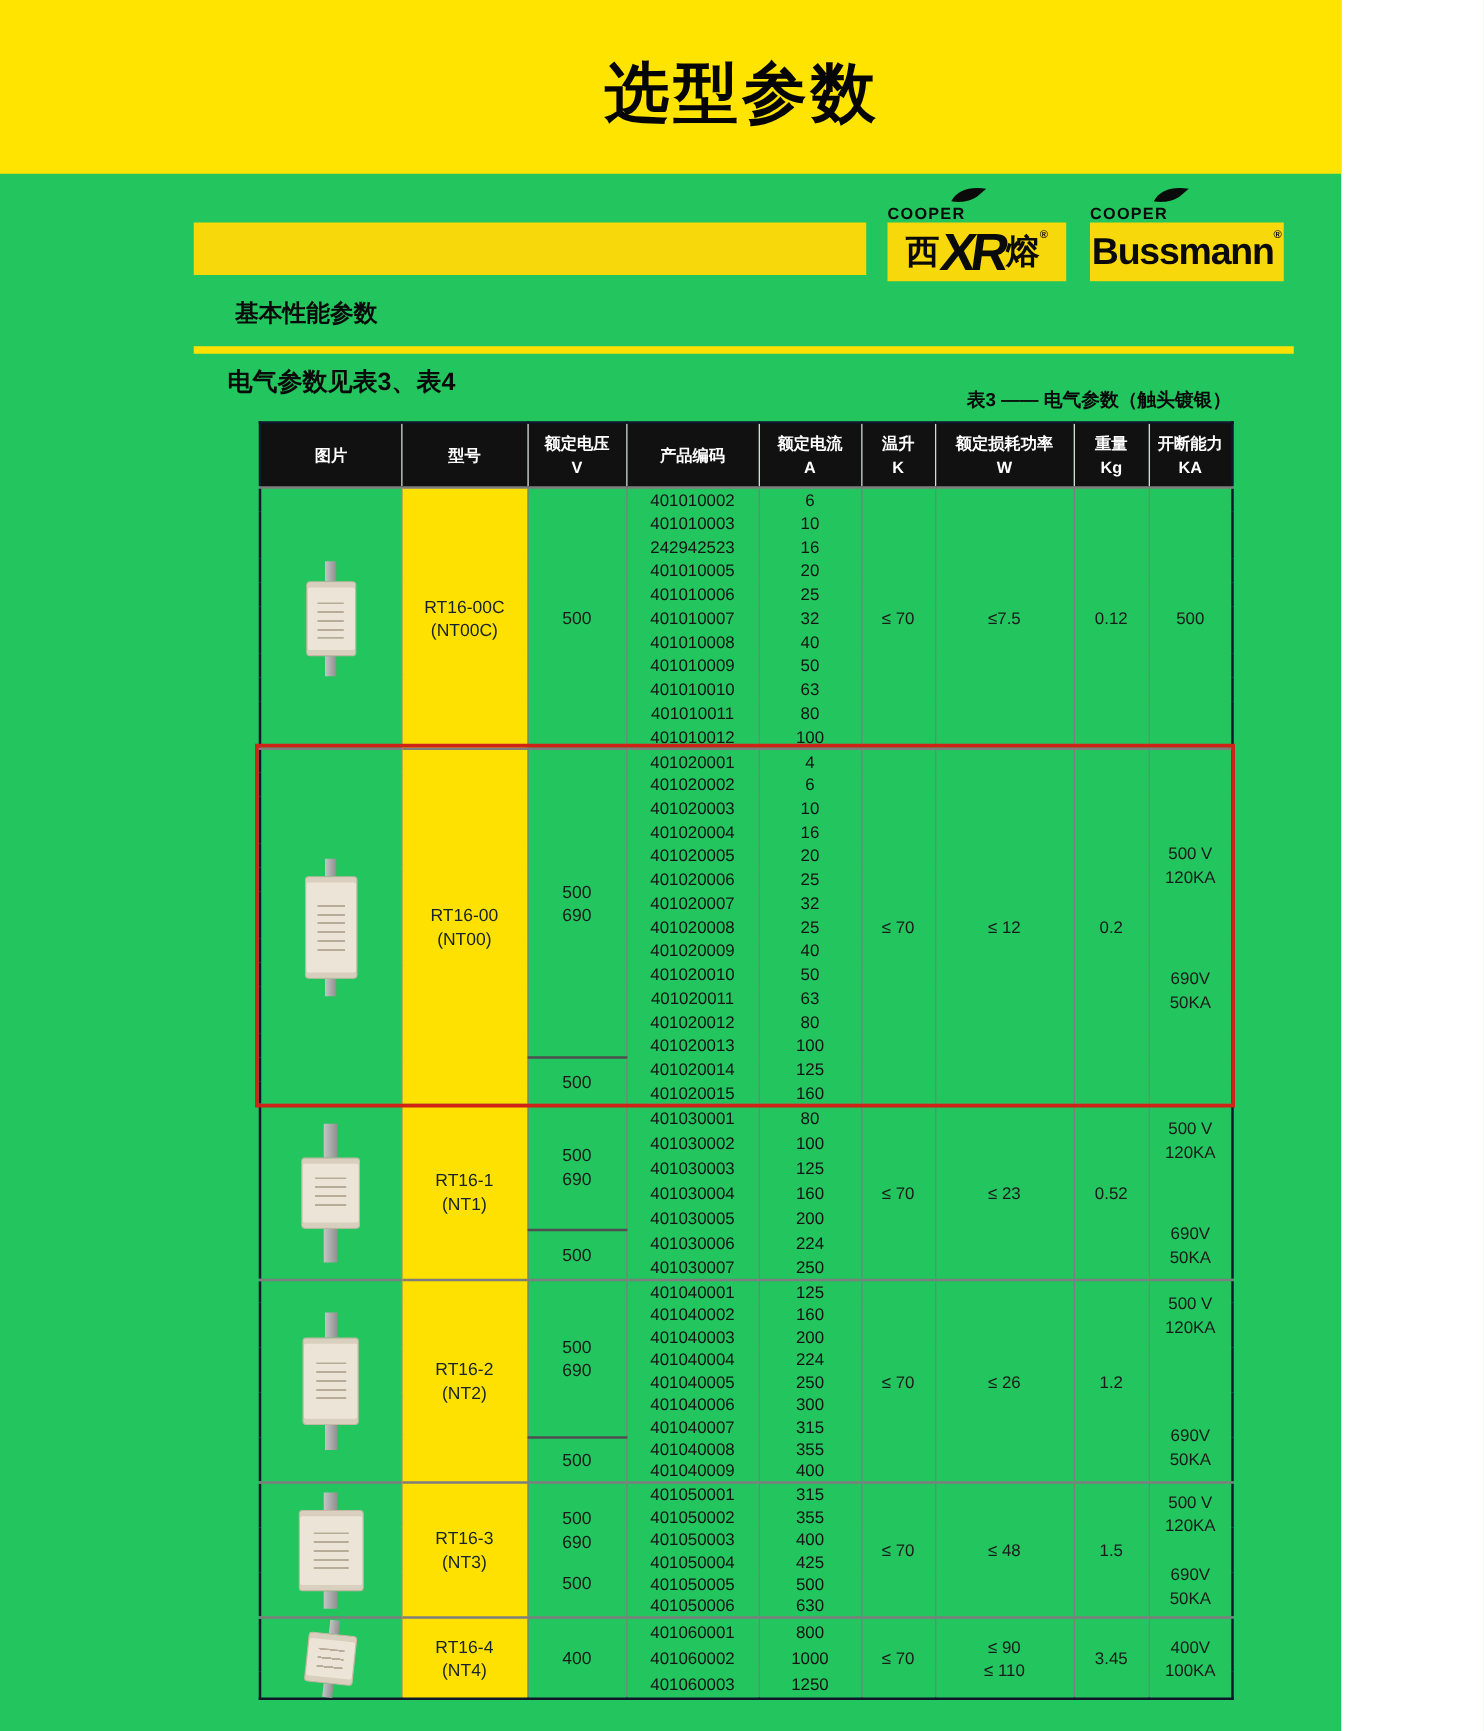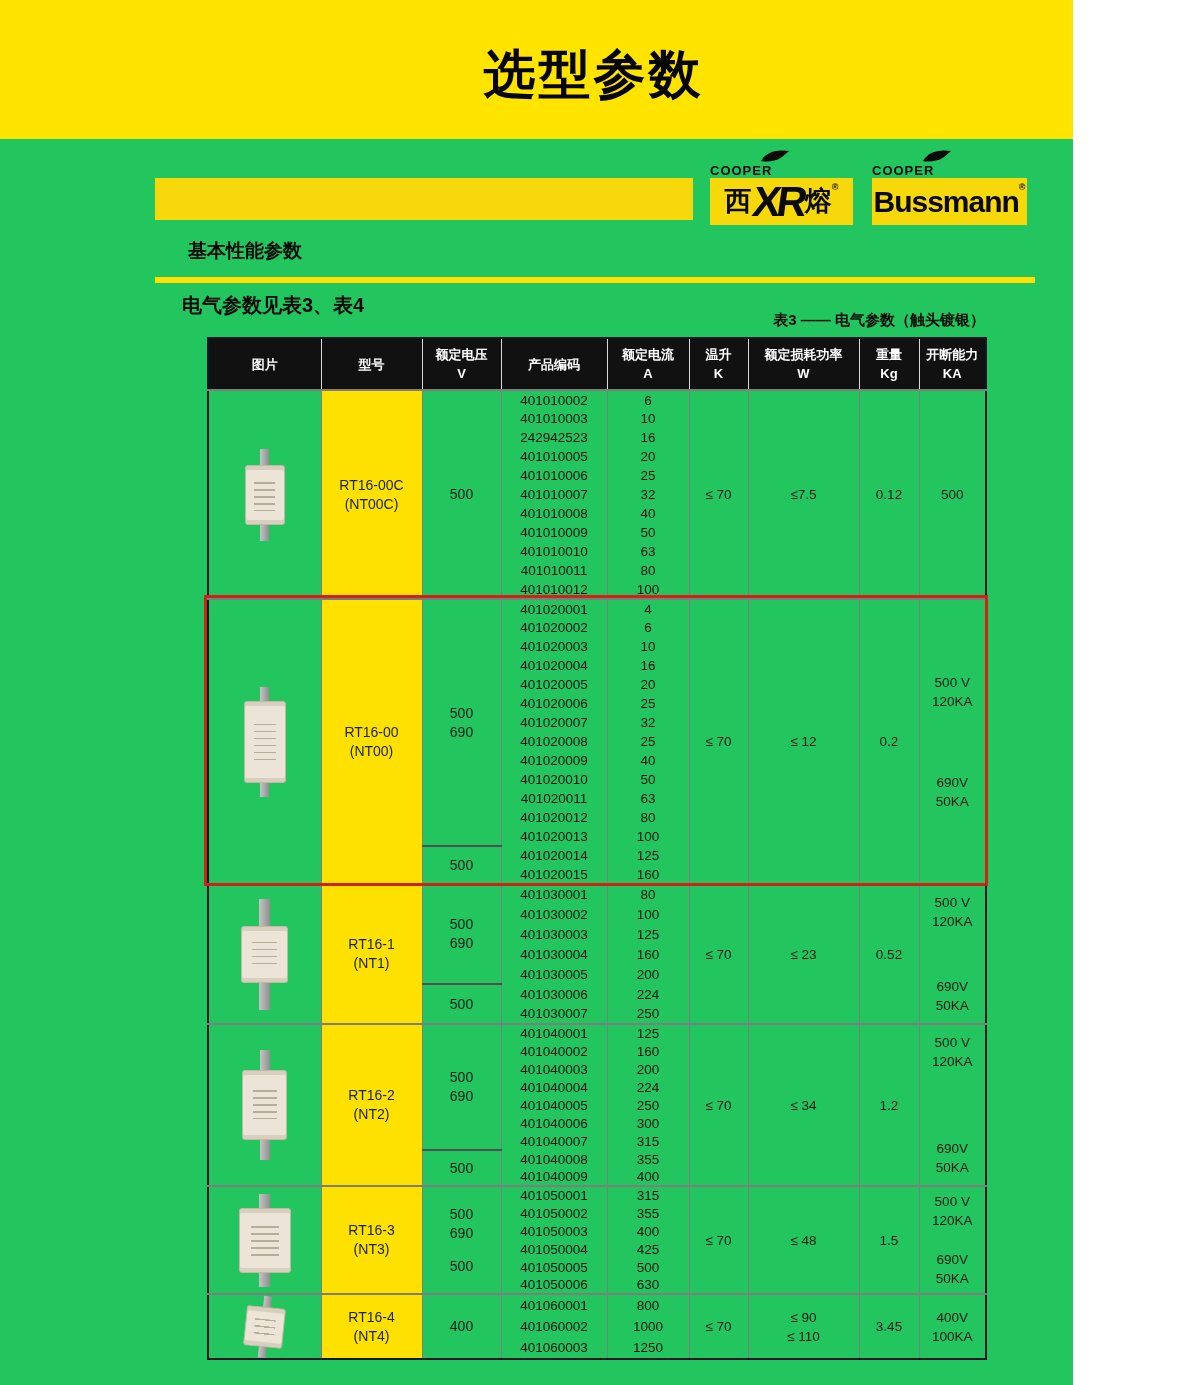--- a/index.html
+++ b/index.html
@@ -420,21 +420,21 @@
             <td class="volt-cell" rowspan="7">
               <div class="vblock">
                 <div>500</div>
                 <div>690</div>
               </div>
             </td>
             <td class="code-cell">401040001</td>
             <td class="amp-cell">125</td>
             <td class="temp-cell" rowspan="9">≤ 70</td>
             <td class="loss-cell" rowspan="9">
-              <div>≤ 34</div>
+              <div>≤ 26</div>
             </td>
             <td class="weight-cell" rowspan="9">1.2</td>
             <td class="break-cell bg4" rowspan="9">
               <div class="bblock">
                 <div>500 V</div>
                 <div>120KA</div>
               </div>
               <div class="bblock">
                 <div>690V</div>
                 <div>50KA</div>

